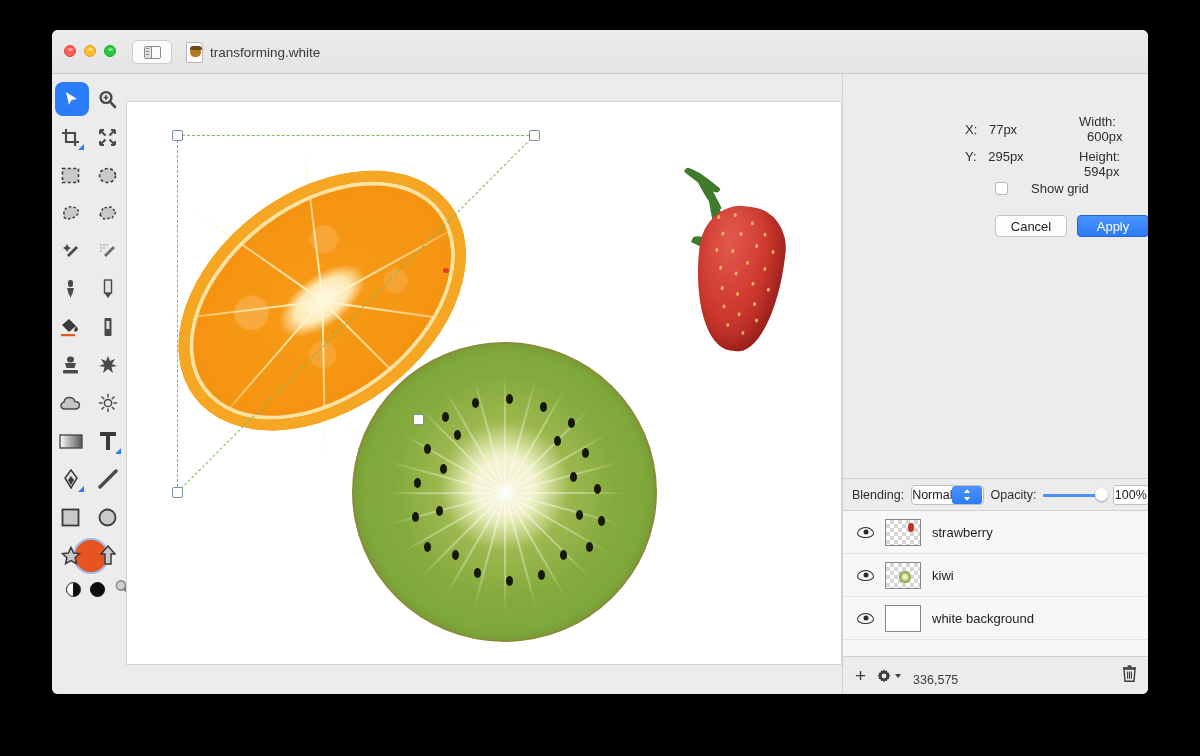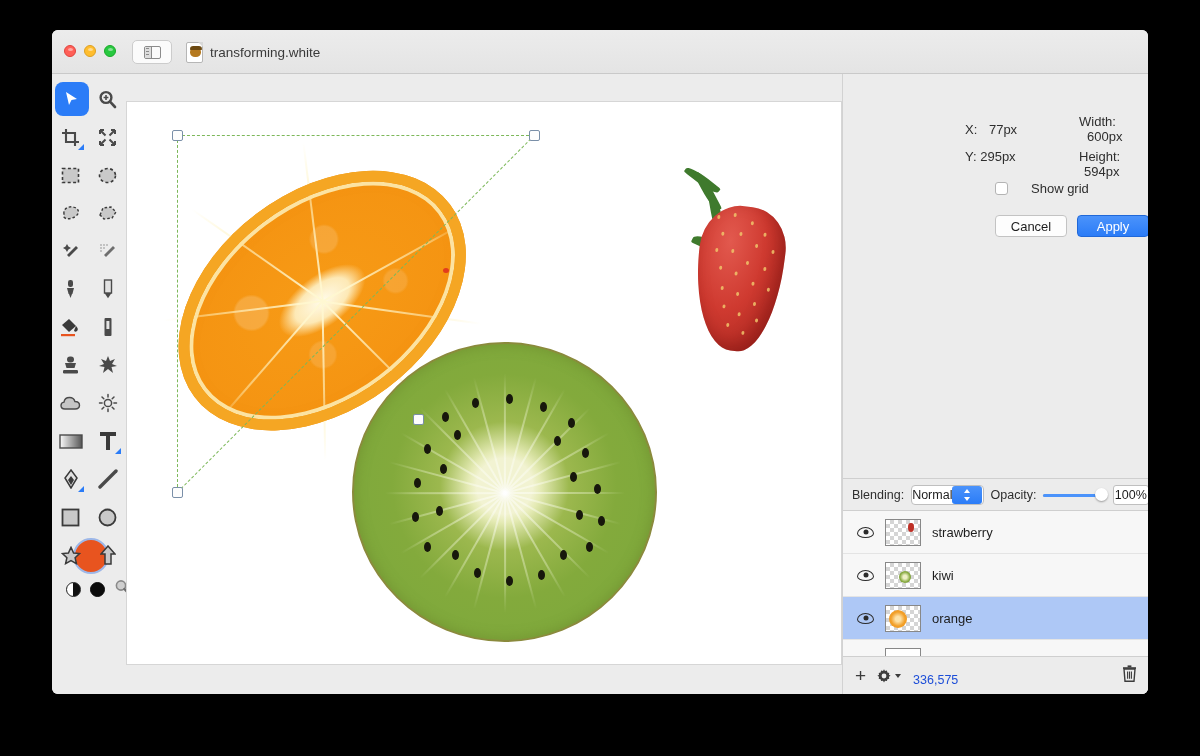--- a/index.html
+++ b/index.html
@@ -365,21 +365,21 @@
 
   #layer-toolbar {
     position: absolute; left: 0; top: 582px; width: 306px; height: 38px;
     background: #ececec; border-top: 1px solid #cfcfcf;
     display: flex; align-items: center; padding: 0 12px; gap: 10px;
   }
   .plus-btn { font-size: 19px; color: #3c3c3c; line-height: 1; }
   .gear-wrap { display: flex; align-items: center; gap: 3px; }
   .caret { width: 0; height: 0; border-style: solid; border-width: 4px 3.2px 0 3.2px;
     border-color: #3c3c3c transparent transparent transparent; }
-  #layer-count { font-size: 12.5px; color: #1d4ed8; margin-left: 2px; margin-top: 8px; }
+  #layer-count { font-size: 12.5px; color: #404040; margin-left: 2px; margin-top: 8px; }
   #trash-btn { margin-left: auto; }
 </style>
 </head>
 <body>
 
 <div id="app-window">
 
   <div id="titlebar">
     <div class="traffic red"></div>
     <div class="traffic yellow"></div>
@@ -771,21 +771,21 @@
 
   <div id="inspector">
 
     <div id="transform-fields">
       <div class="field-row" style="left:122px; top:48px;">
         <span class="field-label">X:</span>
         <span class="field-value" style="margin-left:8px;">77px</span>
       </div>
       <div class="field-row" style="left:122px; top:75px;">
         <span class="field-label">Y:</span>
-        <span class="field-value" style="margin-left:0;text-align:center;">295px</span>
+        <span class="field-value" style="margin-left:8px;text-align:center;">295px</span>
       </div>
       <div class="field-row" style="left:236px; top:40px;">
         <span class="field-label">Width:</span>
         <span class="field-value" style="margin-left:8px;">600px</span>
       </div>
       <div class="field-row" style="left:236px; top:75px;">
         <span class="field-label">Height:</span>
         <span class="field-value" style="margin-left:5px;">594px</span>
       </div>
 
@@ -822,27 +822,20 @@
             <span class="thumb-berry"></span>
           </span>
         <span class="layer-name">strawberry</span>
       </div>
       <div class="layer-row">
         <span class="eye"></span>
         <span class="thumb">
             <span class="thumb-kiwi"></span>
           </span>
         <span class="layer-name">kiwi</span>
-      </div>
-      <div class="layer-row selected">
-        <span class="eye"></span>
-        <span class="thumb">
-            <span class="thumb-orange"></span>
-          </span>
-        <span class="layer-name">orange</span>
       </div>
       <div class="layer-row">
         <span class="eye"></span>
         <span class="thumb plain"></span>
         <span class="layer-name">white background</span>
       </div>
     </div>
 
     <div id="layer-toolbar">
       <span class="plus-btn">+</span>

